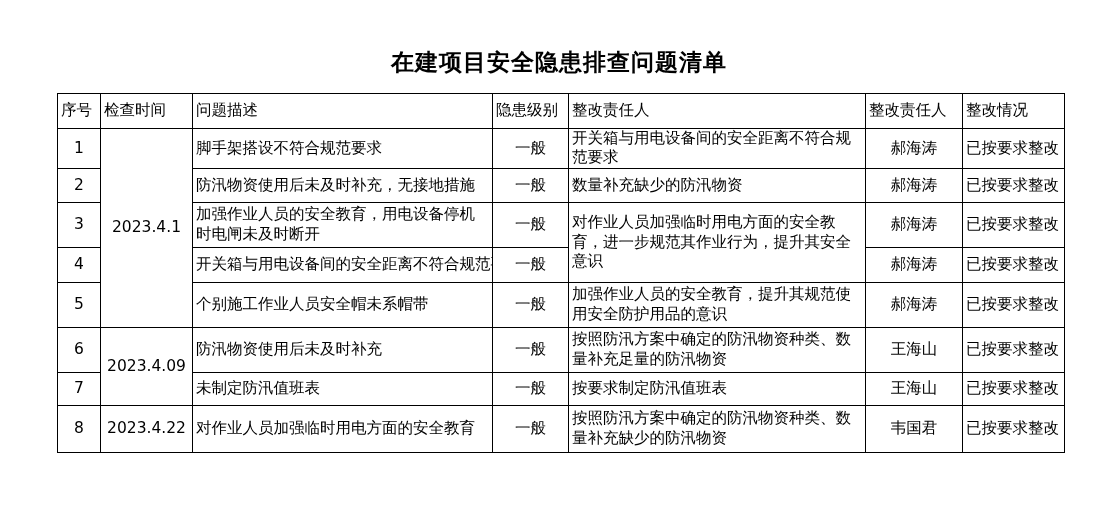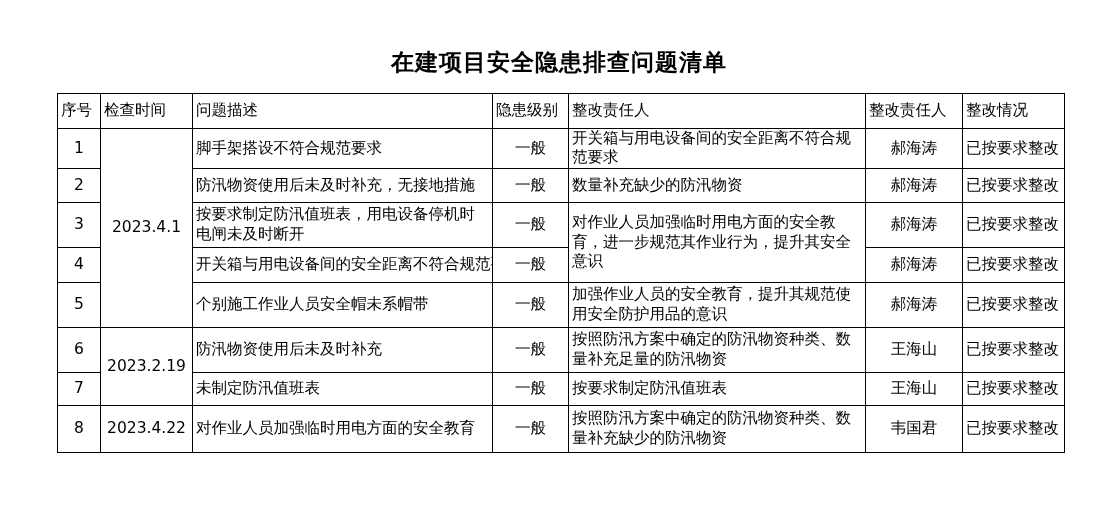--- a/index.html
+++ b/index.html
@@ -93,21 +93,21 @@
     <tr class="h-r2">
       <td class="c">2</td>
       <td class="l">防汛物资使用后未及时补充，无接地措施</td>
       <td class="c">一般</td>
       <td class="l">数量补充缺少的防汛物资</td>
       <td class="c">郝海涛</td>
       <td class="l">已按要求整改</td>
     </tr>
     <tr class="h-r3">
       <td class="c">3</td>
-      <td class="l">按要求制定防汛值班表，用电设备停机时电闸未及时断开</td>
+      <td class="l">加强作业人员的安全教育，用电设备停机时电闸未及时断开</td>
       <td class="c">一般</td>
       <td class="l" rowspan="2">对作业人员加强临时用电方面的安全教育，进一步规范其作业行为，提升其安全意识</td>
       <td class="c">郝海涛</td>
       <td class="l">已按要求整改</td>
     </tr>
     <tr class="h-r4">
       <td class="c">4</td>
       <td class="l clip">开关箱与用电设备间的安全距离不符合规范要求</td>
       <td class="c">一般</td>
       <td class="c">郝海涛</td>
@@ -116,21 +116,21 @@
     <tr class="h-r5">
       <td class="c">5</td>
       <td class="l">个别施工作业人员安全帽未系帽带</td>
       <td class="c">一般</td>
       <td class="l">加强作业人员的安全教育，提升其规范使用安全防护用品的意识</td>
       <td class="c">郝海涛</td>
       <td class="l">已按要求整改</td>
     </tr>
     <tr class="h-r6">
       <td class="c">6</td>
-      <td class="c" rowspan="2">2023.2.19</td>
+      <td class="c" rowspan="2">2023.4.09</td>
       <td class="l">防汛物资使用后未及时补充</td>
       <td class="c">一般</td>
       <td class="l">按照防汛方案中确定的防汛物资种类、数量补充足量的防汛物资</td>
       <td class="c">王海山</td>
       <td class="l">已按要求整改</td>
     </tr>
     <tr class="h-r7">
       <td class="c">7</td>
       <td class="l">未制定防汛值班表</td>
       <td class="c">一般</td>

